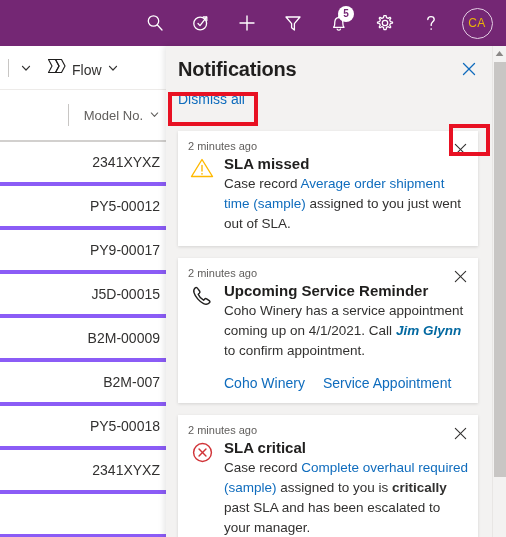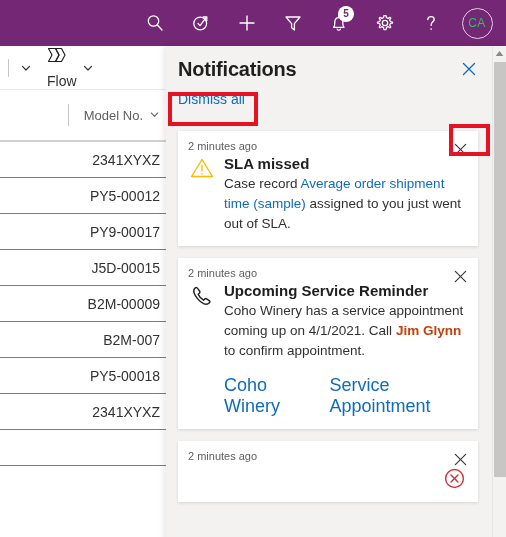--- a/index.html
+++ b/index.html
@@ -43,21 +43,21 @@
     font-size: 10px;
     font-weight: bold;
     display: flex; align-items: center; justify-content: center;
     padding: 0 3px;
     line-height: 1;
   }
   .avatar {
     width: 31px; height: 31px;
     border-radius: 50%;
     border: 1.2px solid #e3cde3;
-    color: #22c55e;
+    color: #eab308;
     font-size: 12px;
     display: flex; align-items: center; justify-content: center;
     letter-spacing: 0.3px;
   }
 
   
   .commandbar {
     position: absolute;
     top: 46px; left: 0;
     width: 166px; height: 44px;
@@ -71,25 +71,24 @@
     width: 1px; height: 18px;
     background: #c8c6c4;
     margin: 0 6px 0 2px;
   }
   .cmd-chev {
     width: 22px; height: 28px;
     display: flex; align-items: center; justify-content: center;
     cursor: pointer;
   }
   .cmd-flow {
-    display: flex; align-items: flex-start;
+    display: flex; align-items: flex-end;
     gap: 6px;
     margin-left: 10px;
     cursor: pointer;
-    flex-direction: column;
   }
   .cmd-flow-label {
     font-size: 14px; color: #323130;
   }
 
   
   .grid {
     position: absolute;
     top: 90px; left: 0;
     width: 166px; height: 447px;
@@ -108,26 +107,26 @@
     position: absolute;
     left: 68px; top: 14px;
     width: 1px; height: 22px;
     background: #c8c6c4;
   }
   .grid-col-label {
     font-size: 13px; color: #605e5c;
     margin-right: 6px;
   }
   .grid-row {
-    height: 36px;
+    height: 44px;
     display: flex;
     align-items: center;
     justify-content: flex-end;
     padding-right: 6px;
-    border-bottom: 1px solid #8b5cf6;
+    border-bottom: 4px solid #8b5cf6;
     font-size: 14px;
     color: #323130;
     padding-left: 28px;
   }
 
   
   .panel {
     position: absolute;
     top: 46px; left: 166px;
     width: 340px; height: 528px;
@@ -207,28 +206,28 @@
     color: #201f1e;
     margin-bottom: 2px;
   }
   .card-text {
     font-size: 13.5px;
     line-height: 20px;
     color: #323130;
   }
   .card-text .lnk { color: #0f6cbd; cursor: pointer; }
   .card-text .b { font-weight: bold; }
-  .card-text .bl { font-weight: bold; color: #c2410c; cursor: pointer; }
+  .card-text .bl { font-weight: bold; color: #0369a1; cursor: pointer; font-style: italic; }
   .card-actions {
     margin-top: 14px;
     display: flex;
     gap: 18px;
   }
   .card-action {
-    font-size: 18px;
+    font-size: 14px;
     color: #0f6cbd;
     cursor: pointer;
   }
 
   
   .scrollbar {
     position: absolute;
     top: 0; right: 0;
     width: 14px; height: 491px;
     background: #f3f2f1;
@@ -467,20 +466,26 @@
           </svg>
         </div>
         <div class="card-main">
           <div class="card-icon">
             <svg width="23" height="23" viewBox="0 0 24 24" fill="none" stroke="#d13438" stroke-width="1.5">
               <circle cx="12" cy="12" r="9.3"></circle>
               <line x1="8.4" y1="8.4" x2="15.6" y2="15.6" stroke-linecap="round"></line>
               <line x1="15.6" y1="8.4" x2="8.4" y2="15.6" stroke-linecap="round"></line>
             </svg>
           </div>
+          <div class="card-content">
+            <div class="card-title">SLA critical</div>
+            <div class="card-text">
+              <span>Case record </span><span class="lnk">Complete overhaul required (sample)</span><span> assigned to you is </span><span class="b">critically</span><span> past SLA and has been escalated to your manager.</span>
+            </div>
+          </div>
         </div>
       </div>
 
     </div>
 
     <div class="scrollbar">
       <div class="scroll-up">
         <svg width="9" height="7" viewBox="0 0 9 7" fill="#8a8886">
           <polygon points="4.5,1 8.3,6 0.7,6"></polygon>
         </svg>

